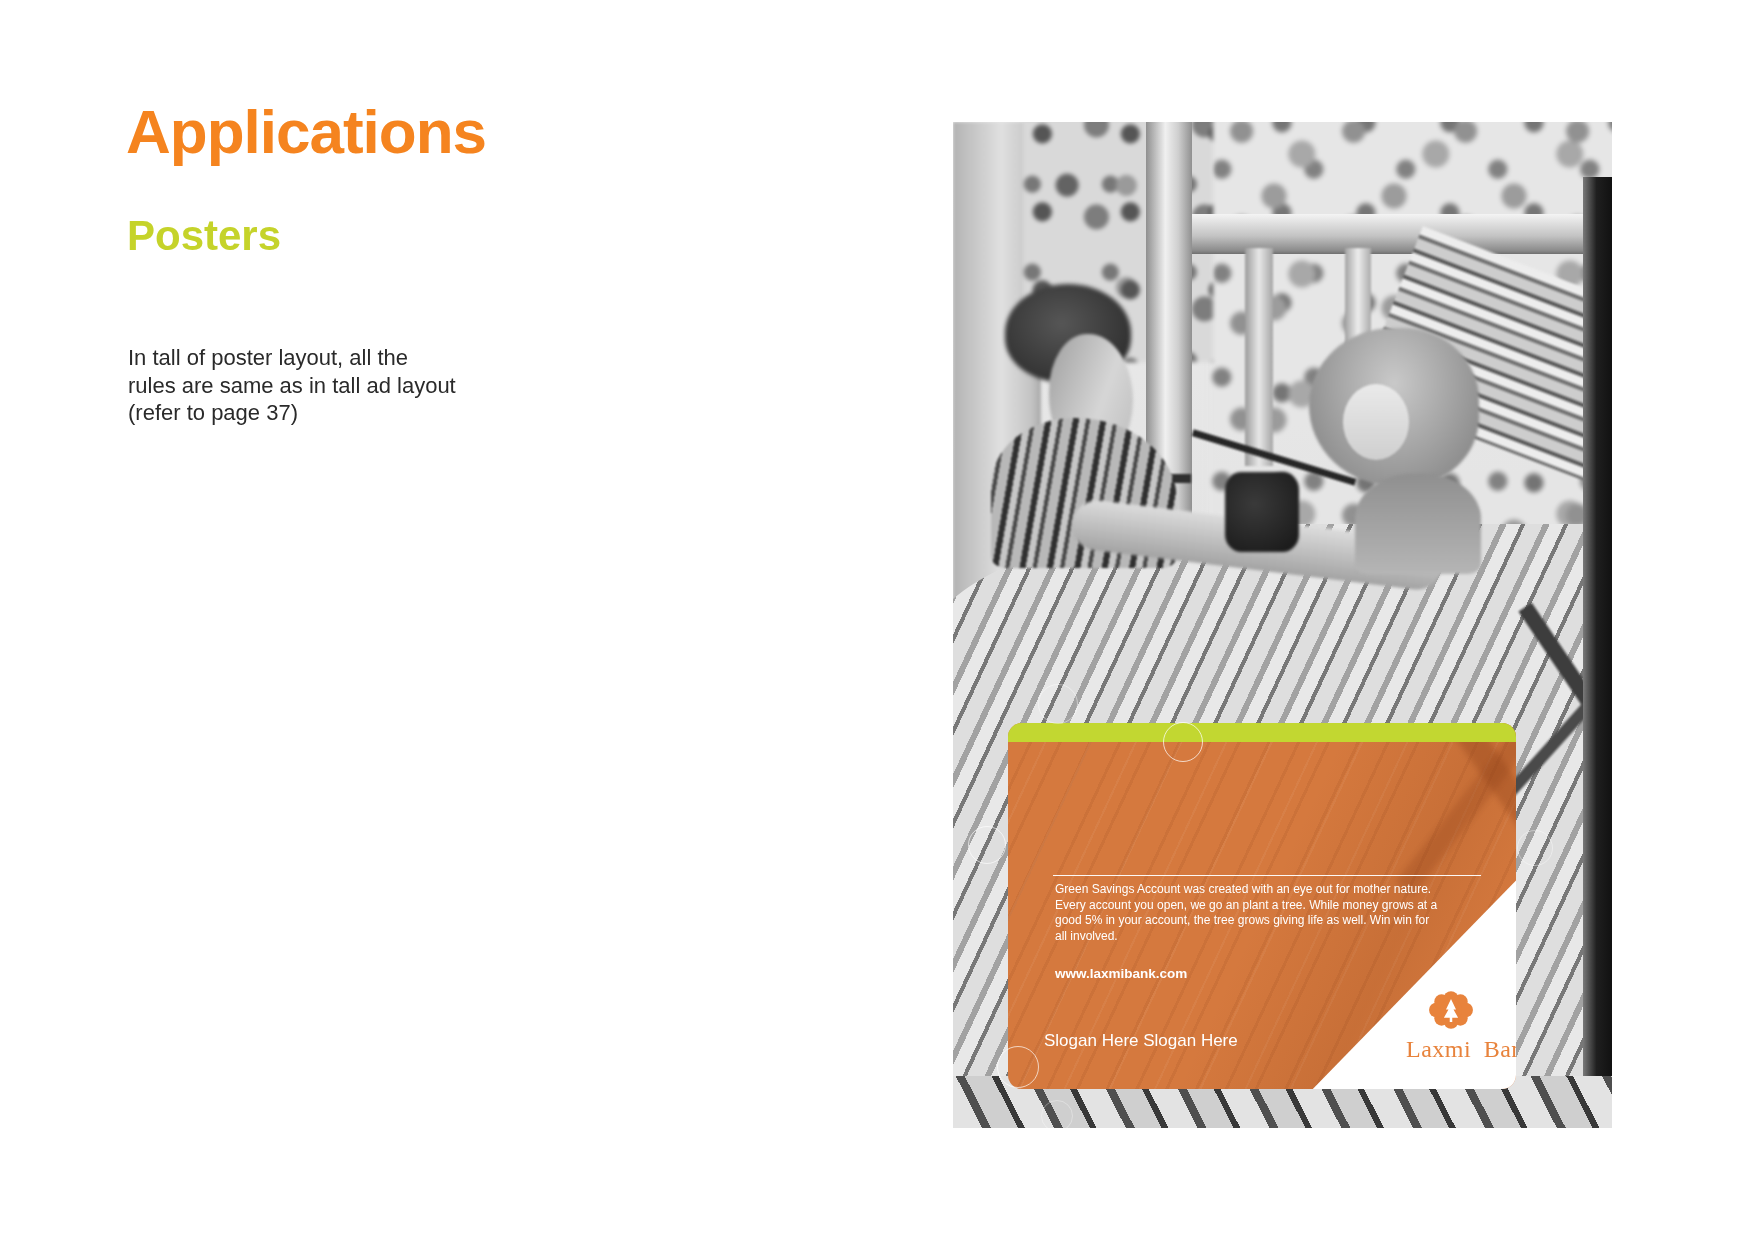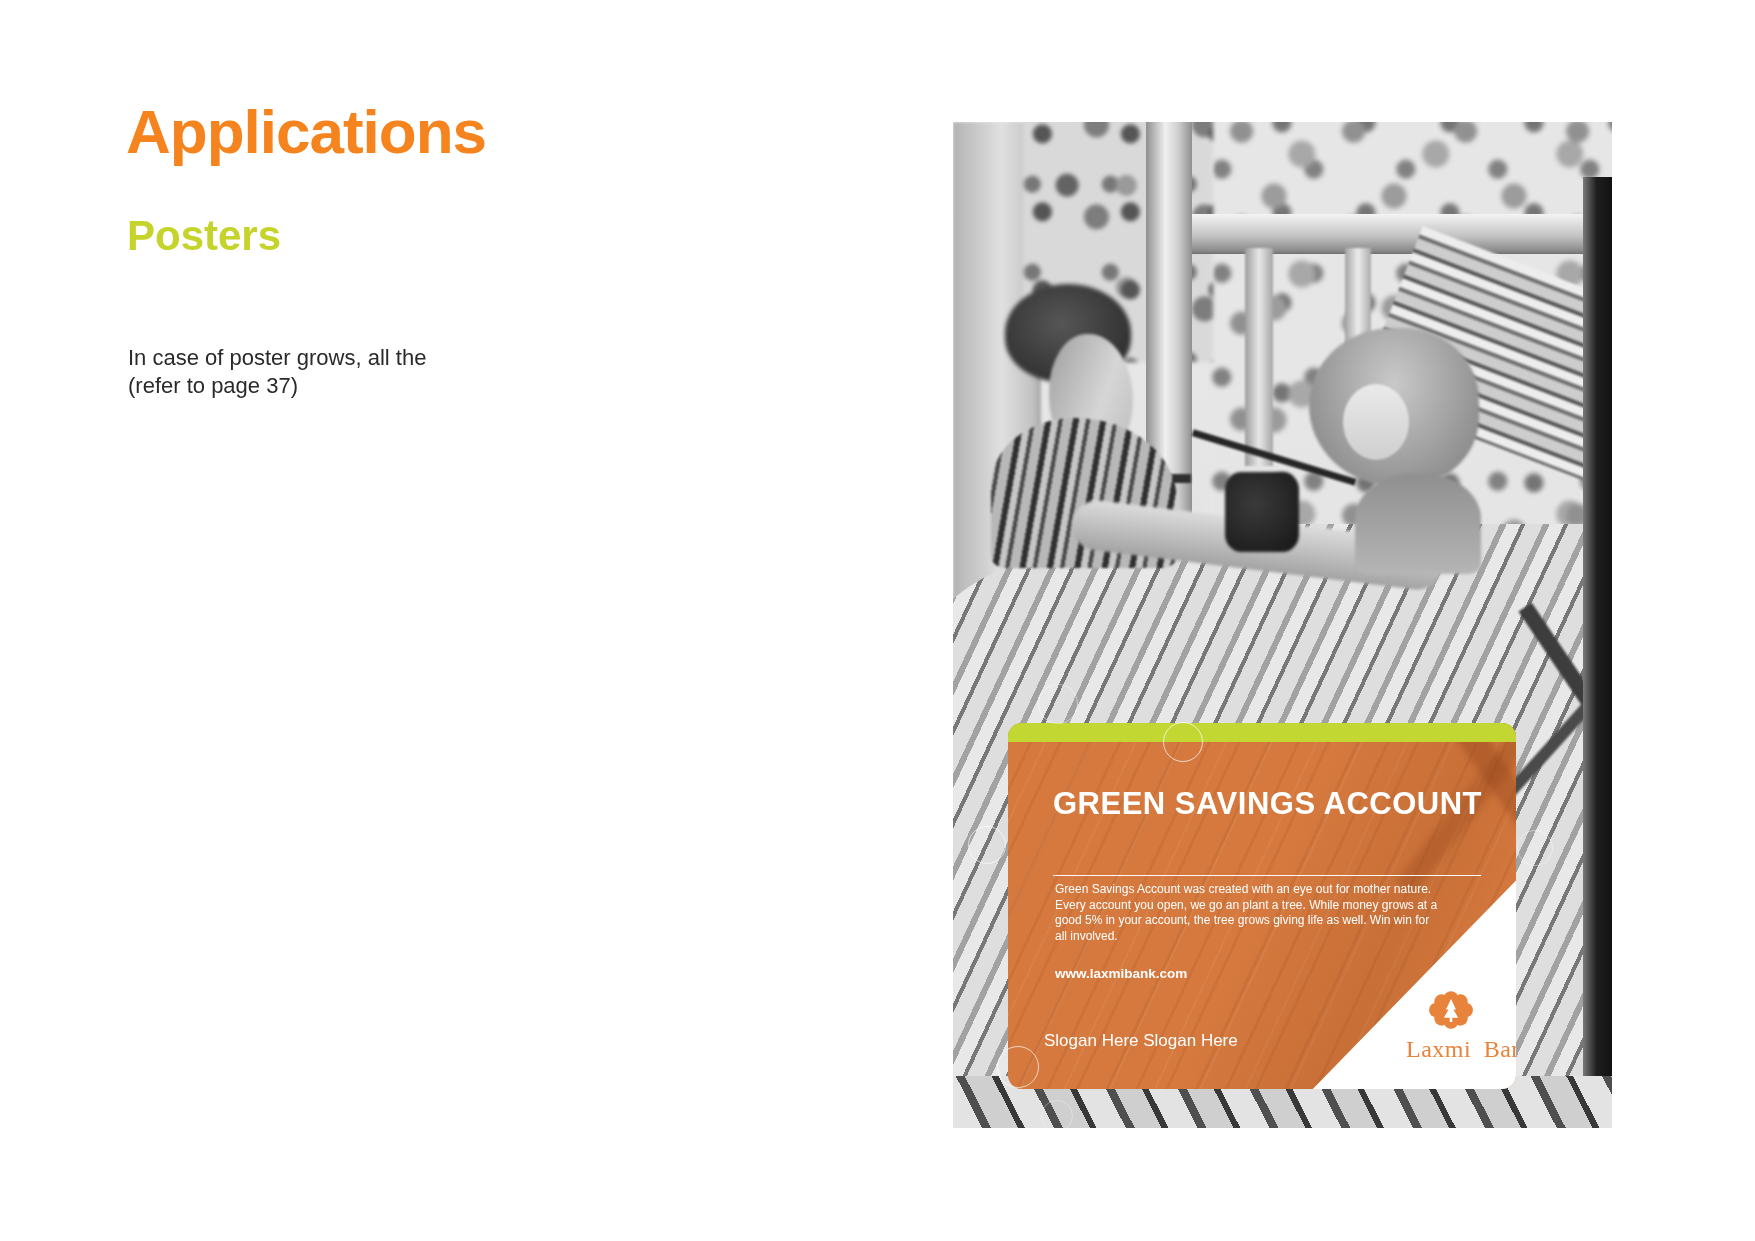--- a/index.html
+++ b/index.html
@@ -135,21 +135,22 @@
   .ring-6{left:1041px;top:1100px;width:32px;height:32px;opacity:.4;}
 </style>
 </head>
 <body>
 
 <div class="page">
 
   <h1 class="doc-title">Applications</h1>
   <h2 class="doc-subtitle">Posters</h2>
   <p class="doc-paragraph">
-    <span>In case of poster grows, all the</span>
+    <span>In tall of poster layout, all the</span>
+    <span>rules are same as in tall ad layout</span>
     <span>(refer to page 37)</span>
   </p>
 
   <div class="photo">
     <div class="ph-leftcol"></div>
     <div class="ph-foliage-b"></div>
     <div class="ph-foliage-a"></div>
     <div class="ph-rail"></div>
     <div class="ph-baluster-1"></div>
     <div class="ph-baluster-2"></div>
@@ -172,21 +173,20 @@
     <div class="ph-rightpost"></div>
     <div class="ph-deck"></div>
   </div>
 
   <div class="panel">
     <div class="panel-texture"></div>
     <div class="panel-x1"></div>
     <div class="panel-x2"></div>
     <div class="panel-corner"></div>
     <div class="panel-limebar"></div>
-    <div class="panel-headline">GREEN SAVINGS ACCOUNT</div>
     <div class="panel-rule"></div>
     <div class="panel-body">
       <span>Green Savings Account was created with an eye out for mother nature.</span>
       <span>Every account you open, we go an plant a tree. While money grows at a</span>
       <span>good 5% in your account, the tree grows giving life as well. Win win for</span>
       <span>all involved.</span>
     </div>
     <div class="panel-website">www.laxmibank.com</div>
     <div class="panel-slogan">Slogan Here Slogan Here</div>
     <div class="brand-logo">

